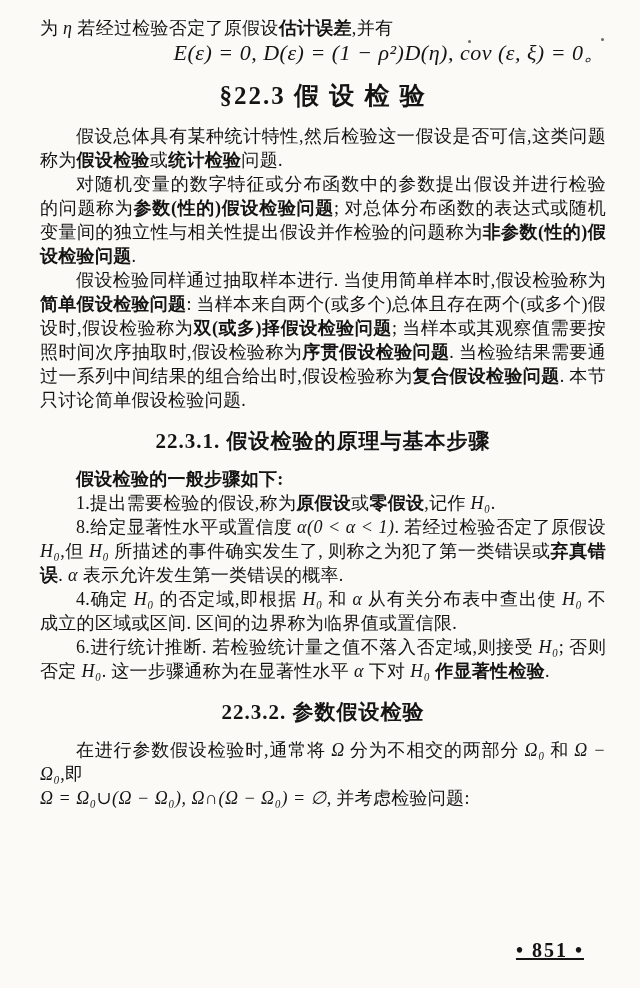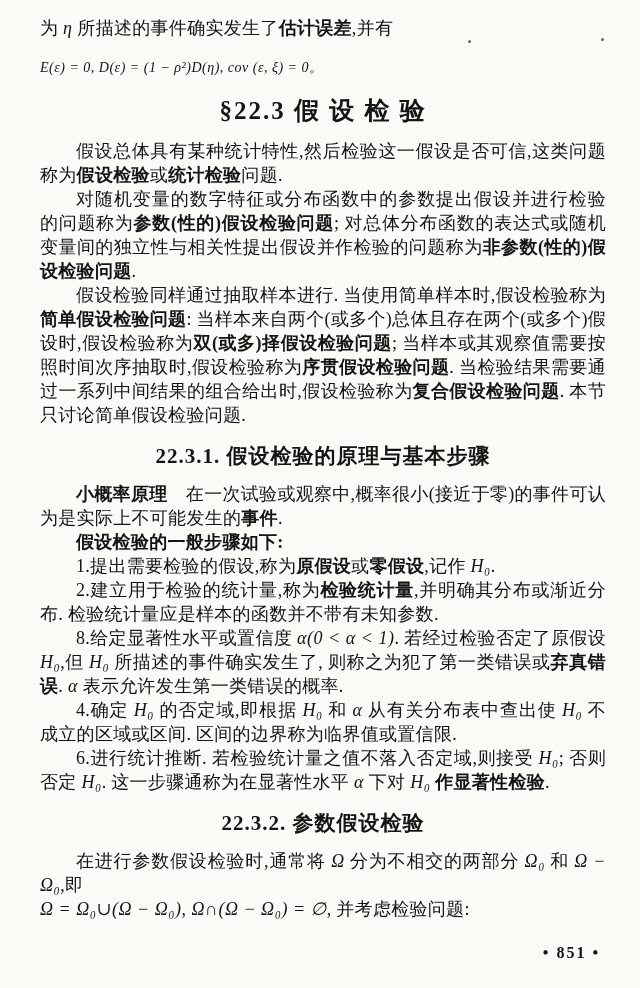--- a/index.html
+++ b/index.html
@@ -26,23 +26,23 @@
     line-height: 24px;
     letter-spacing: 0.3px;
   }
   .blk { margin: 0; text-align: center; }
   .line { text-align: left; }
   .p {
     text-indent: 2em;
     text-align: justify;
   }
   .formula {
-    text-align: left;
-    margin: 16px 0 4px 0;
-    font-size: 14px;
+    text-align: right;
+    margin: 1px 0 4px 0;
+    font-size: 22px;
   }
   .h1 {
     text-align: center;
     font-size: 25px;
     font-weight: bold;
     letter-spacing: 2px;
     margin: 16px 0 13px 0;
     line-height: 30px;
   }
   .h2 {
@@ -53,55 +53,54 @@
     line-height: 28px;
   }
   .bold { font-weight: bold; }
   .math {
     font-style: italic;
     font-family: "Liberation Serif", "DejaVu Serif", serif;
     letter-spacing: 0.5px;
   }
   .page-number {
     position: absolute;
-    right: 40px;
+    right: 56px;
     bottom: 26px;
-    font-size: 16px;
+    font-size: 20px;
     letter-spacing: 2px;
     font-weight: bold;
+    text-decoration: underline;
   }
   .speck {
     position: absolute;
     width: 3px;
     height: 3px;
     background: #2a2a2a;
     border-radius: 50%;
     opacity: 0.7;
   }
   .speck-1 { top: 40px; left: 468px; }
   .speck-2 { top: 38px; left: 601px; }
 </style>
 </head>
 <body>
 
 <div class="page">
   <div class="speck speck-1"></div>
   <div class="speck speck-2"></div>
   <div class="doc" id="doc">
-      <div class="blk line"><span>为 </span><span class="math">η</span><span> 所描述的事件确实发生了</span><span class="bold">估计误差</span><span>,并有</span></div>
+      <div class="blk line"><span>为 </span><span class="math">η</span><span> 若经过检验否定了原假设</span><span class="bold">估计误差</span><span>,并有</span></div>
       <div class="blk formula"><span class="math">E(ε) = 0, D(ε) = (1 − ρ²)D(η), cov (ε, ξ) = 0。</span></div>
       <div class="blk h1"><span>§22.3  假 设 检 验</span></div>
       <div class="blk p"><span>假设总体具有某种统计特性,然后检验这一假设是否可信,这类问题称为</span><span class="bold">假设检验</span><span>或</span><span class="bold">统计检验</span><span>问题.</span></div>
       <div class="blk p"><span>对随机变量的数字特征或分布函数中的参数提出假设并进行检验的问题称为</span><span class="bold">参数(性的)假设检验问题</span><span>; 对总体分布函数的表达式或随机变量间的独立性与相关性提出假设并作检验的问题称为</span><span class="bold">非参数(性的)假设检验问题</span><span>.</span></div>
       <div class="blk p"><span>假设检验同样通过抽取样本进行. 当使用简单样本时,假设检验称为</span><span class="bold">简单假设检验问题</span><span>: 当样本来自两个(或多个)总体且存在两个(或多个)假设时,假设检验称为</span><span class="bold">双(或多)择假设检验问题</span><span>; 当样本或其观察值需要按照时间次序抽取时,假设检验称为</span><span class="bold">序贯假设检验问题</span><span>. 当检验结果需要通过一系列中间结果的组合给出时,假设检验称为</span><span class="bold">复合假设检验问题</span><span>. 本节只讨论简单假设检验问题.</span></div>
       <div class="blk h2"><span>22.3.1. 假设检验的原理与基本步骤</span></div>
-      <div class="blk p"><span class="bold">小概率原理</span><span>　在一次试验或观察中,概率很小(接近于零)的事件可认为是实际上不可能发生的</span><span class="bold">事件</span><span>.</span></div>
       <div class="blk p"><span class="bold">假设检验的一般步骤如下:</span></div>
       <div class="blk p"><span>1.提出需要检验的假设,称为</span><span class="bold">原假设</span><span>或</span><span class="bold">零假设</span><span>,记作 </span><span class="math">H₀</span><span>.</span></div>
-      <div class="blk p"><span>2.建立用于检验的统计量,称为</span><span class="bold">检验统计量</span><span>,并明确其分布或渐近分布.  检验统计量应是样本的函数并不带有未知参数.</span></div>
       <div class="blk p"><span>8.给定显著性水平或置信度 </span><span class="math">α(0 &lt; α &lt; 1)</span><span>.  若经过检验否定了原假设 </span><span class="math">H₀</span><span>,但 </span><span class="math">H₀</span><span> 所描述的事件确实发生了, 则称之为犯了第一类错误或</span><span class="bold">弃真错误</span><span>. </span><span class="math">α</span><span> 表示允许发生第一类错误的概率.</span></div>
       <div class="blk p"><span>4.确定 </span><span class="math">H₀</span><span> 的否定域,即根据 </span><span class="math">H₀</span><span> 和 </span><span class="math">α</span><span> 从有关分布表中查出使 </span><span class="math">H₀</span><span> 不成立的区域或区间.  区间的边界称为临界值或置信限.</span></div>
       <div class="blk p"><span>6.进行统计推断.  若检验统计量之值不落入否定域,则接受 </span><span class="math">H₀</span><span>;  否则否定 </span><span class="math">H₀</span><span>. 这一步骤通称为在显著性水平 </span><span class="math">α</span><span> 下对 </span><span class="math">H₀</span><span> </span><span class="bold">作显著性检验</span><span>.</span></div>
       <div class="blk h2"><span>22.3.2. 参数假设检验</span></div>
       <div class="blk p"><span>在进行参数假设检验时,通常将 </span><span class="math">Ω</span><span> 分为不相交的两部分  </span><span class="math">Ω₀</span><span> 和 </span><span class="math">Ω − Ω₀</span><span>,即</span></div>
       <div class="blk line"><span class="math">Ω = Ω₀∪(Ω − Ω₀), Ω∩(Ω − Ω₀) = ∅</span><span>,  并考虑检验问题:</span></div>
     </div>
   <div class="page-number">• 851 •</div>
 </div>
 

